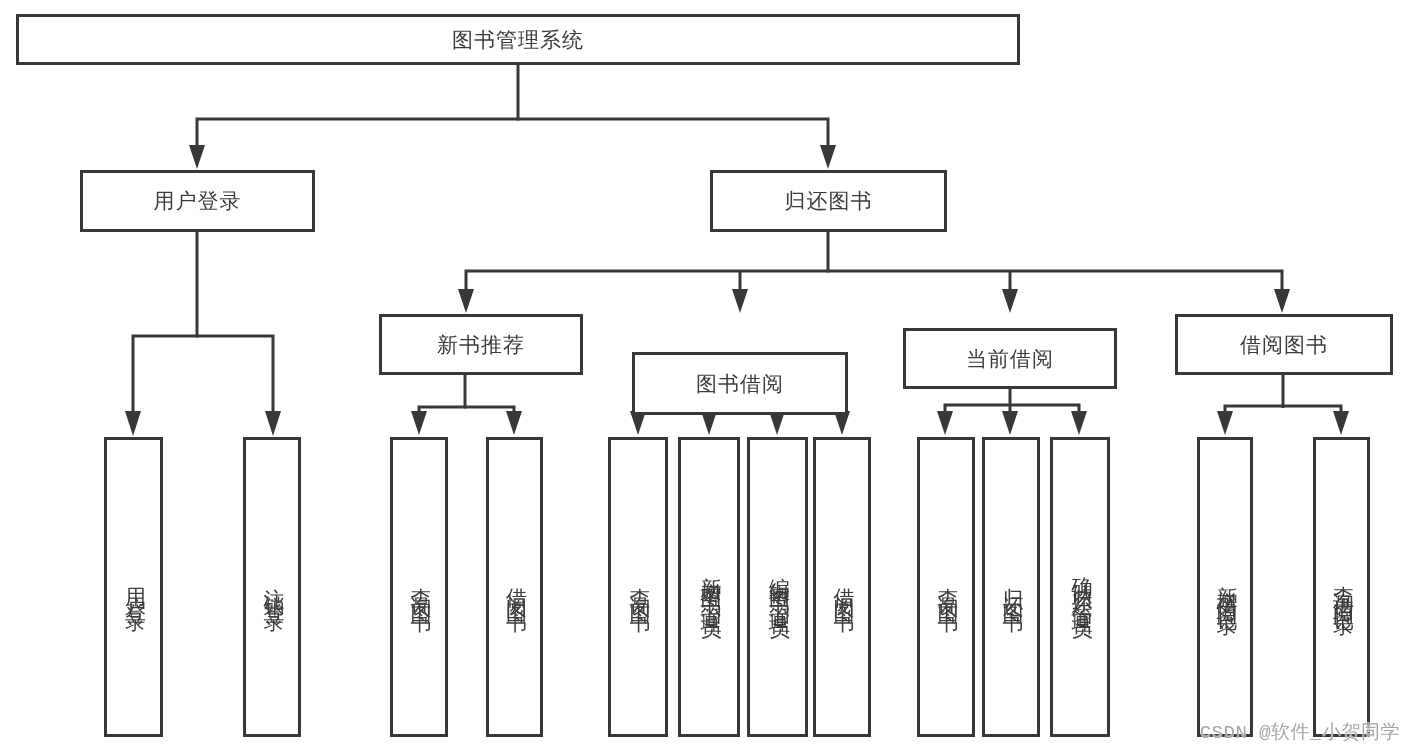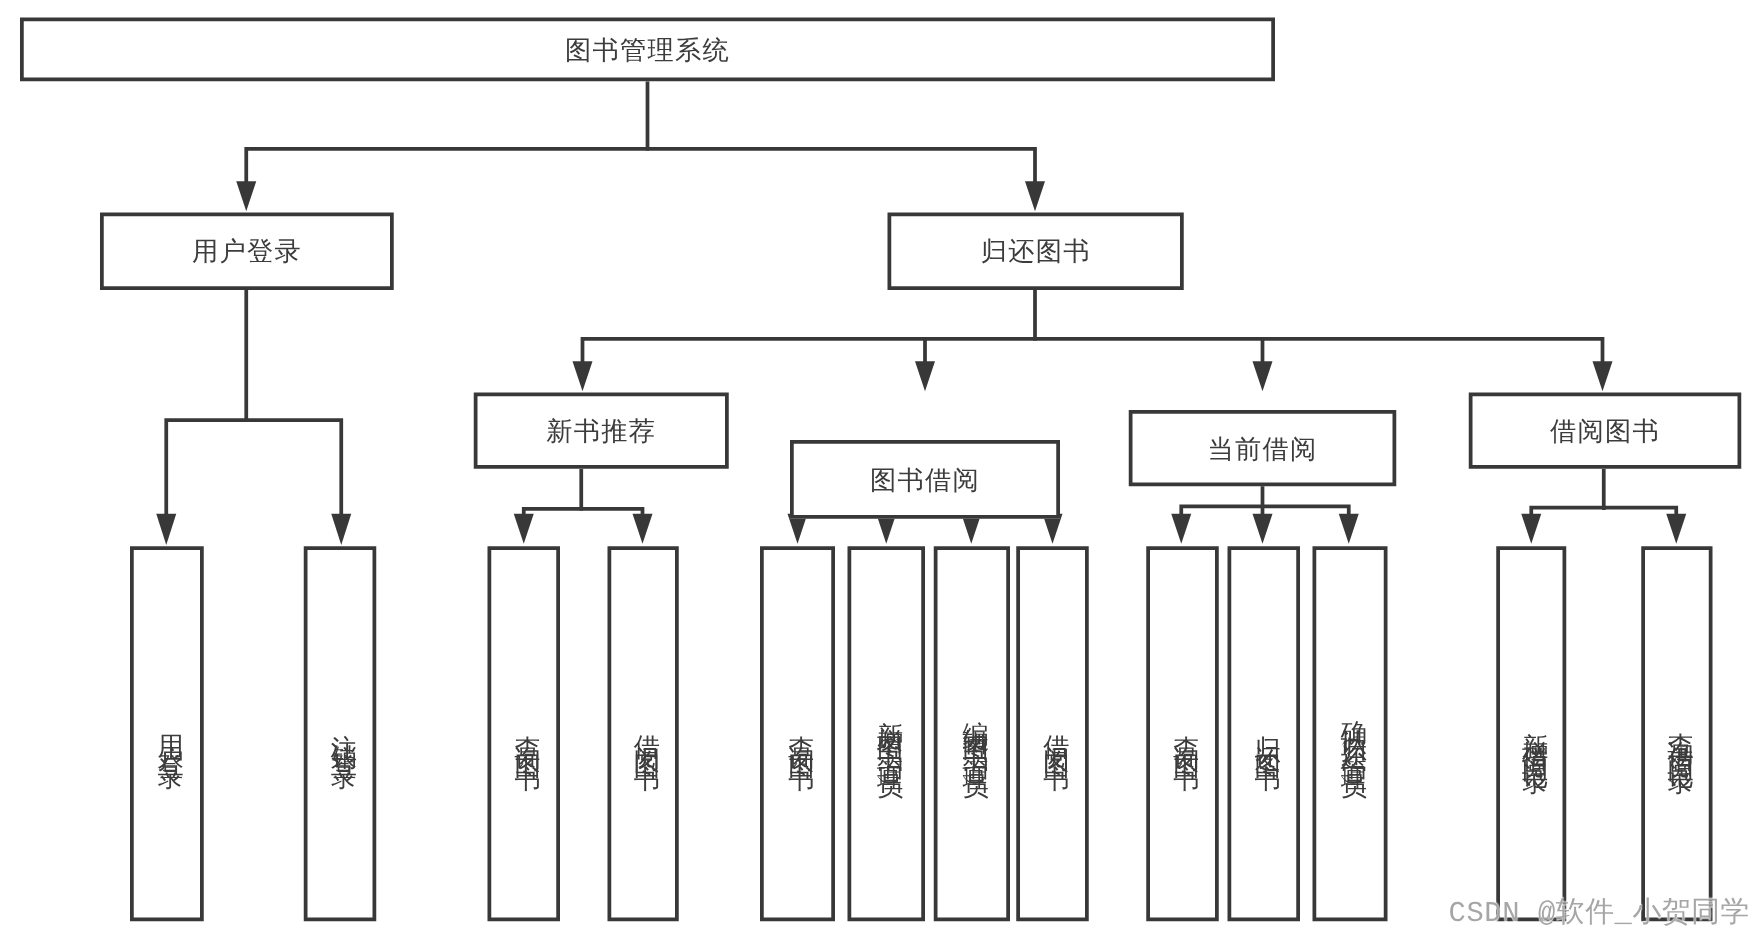--- a/index.html
+++ b/index.html
@@ -41,21 +41,21 @@
     text-orientation: mixed;
     font-size: 21px;
     letter-spacing: 8px;
     white-space: nowrap;
   }
   .vnode.long span { letter-spacing: 6px; }
   #watermark {
     position: absolute;
     right: 5px;
     bottom: 2px;
-    font-size: 23px;
+    font-size: 19px;
     color: #a6a6a6;
     text-shadow: 0 1px 1px rgba(255,255,255,0.85), 0 -1px 1px rgba(255,255,255,0.85);
     z-index: 3;
     letter-spacing: 0.5px;
   }
 </style>
 </head>
 <body>
 
 <div id="stage">

